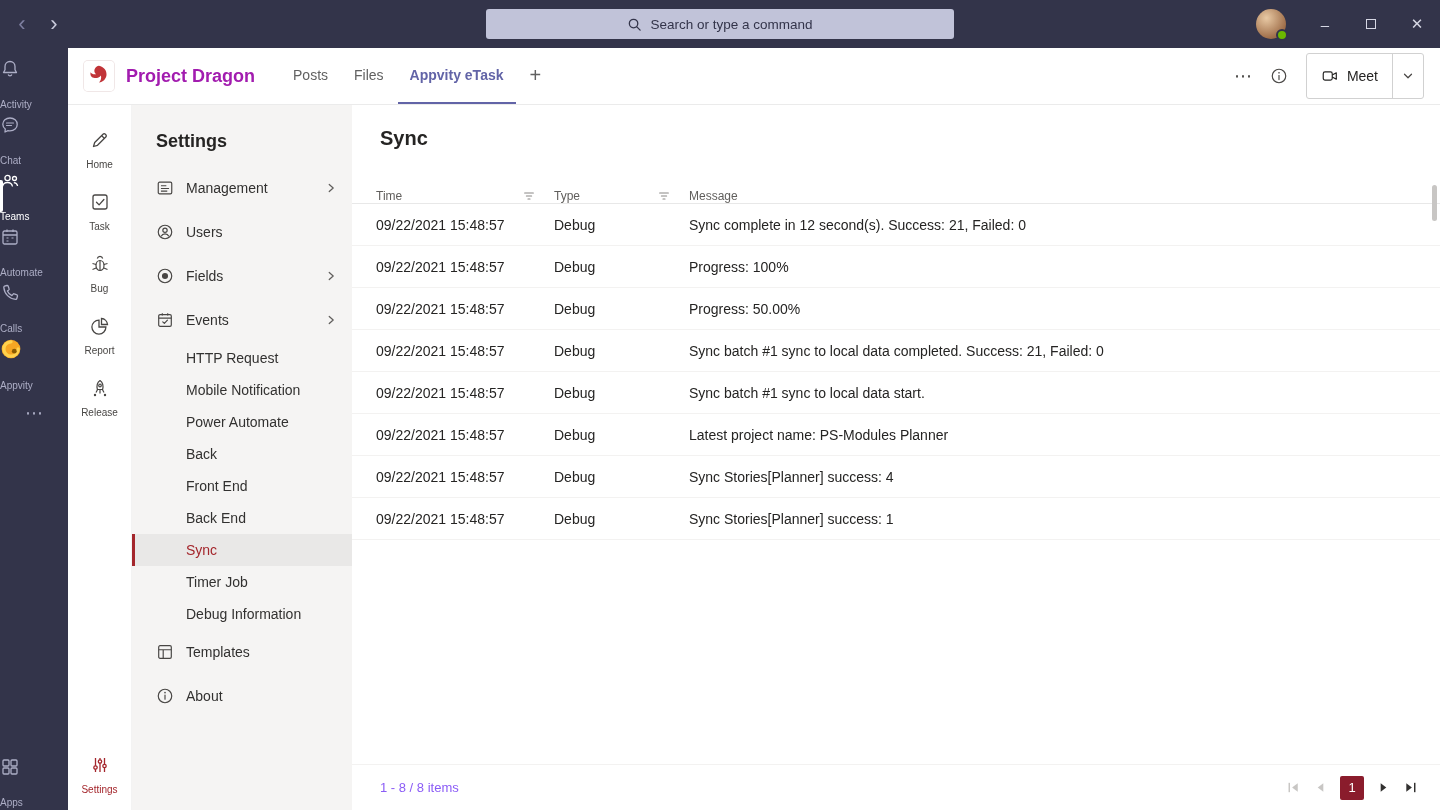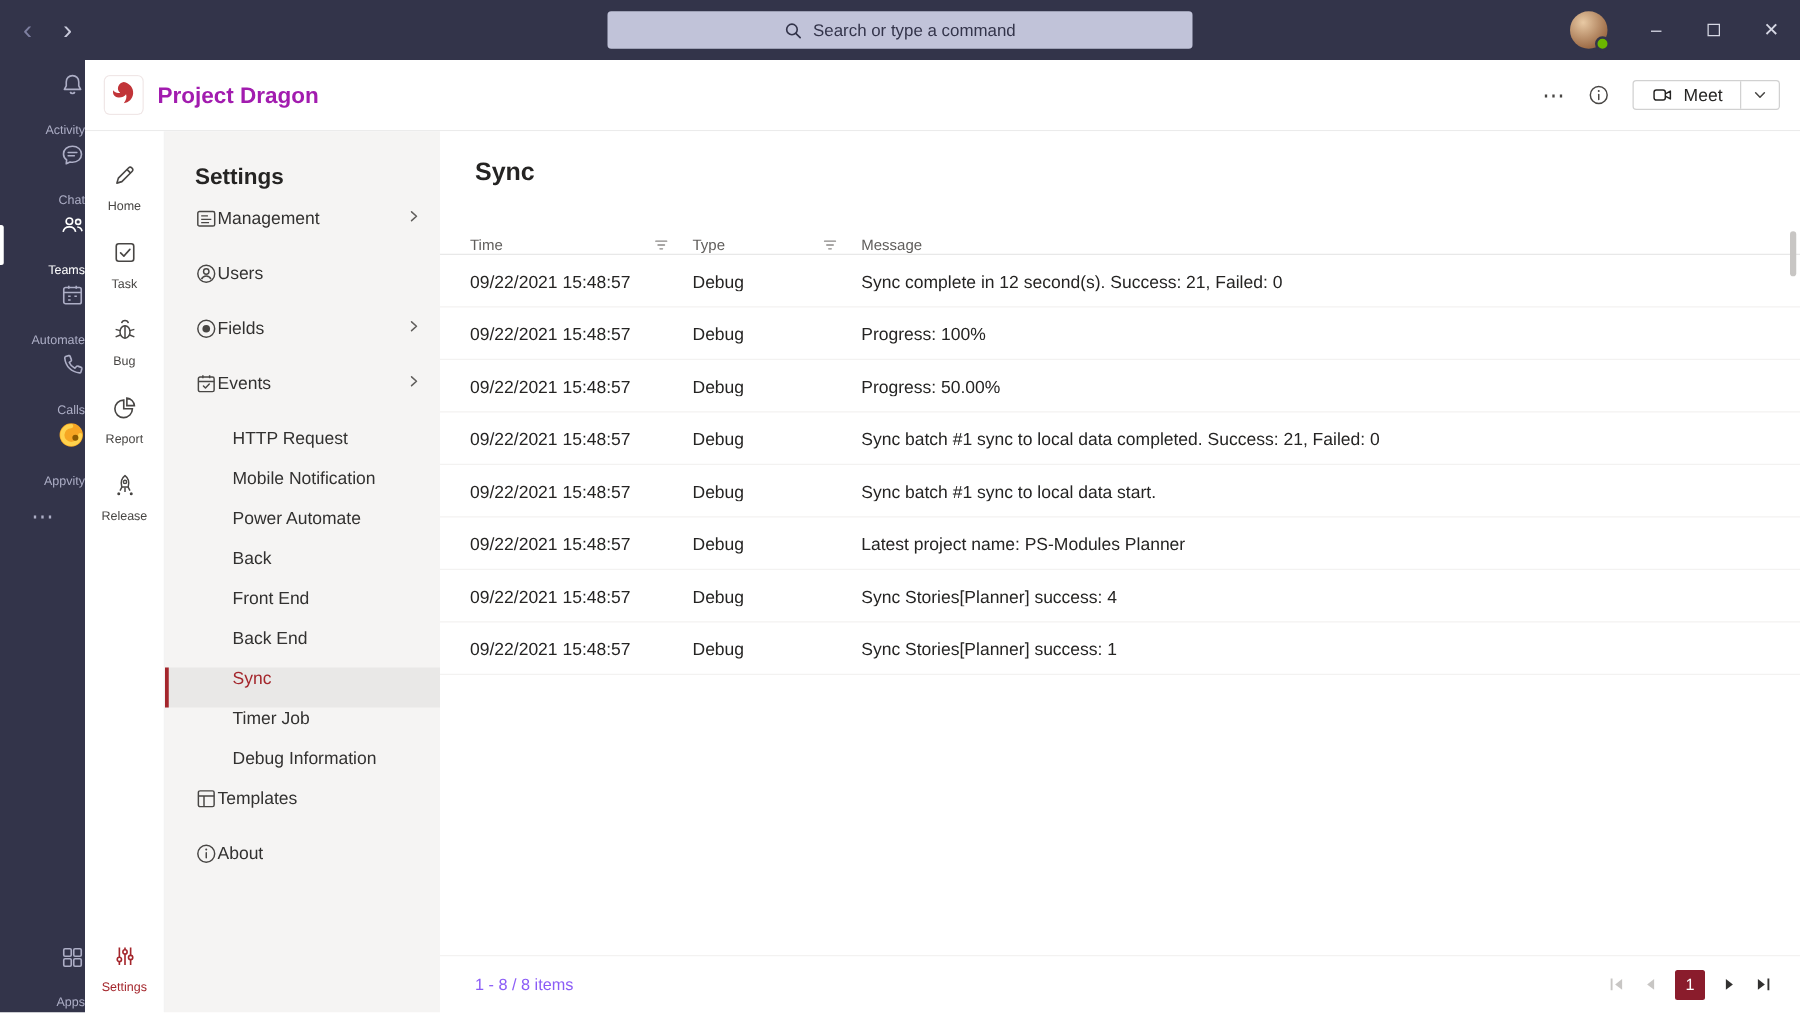--- a/index.html
+++ b/index.html
@@ -20,58 +20,58 @@
   .presence{position:absolute;right:-2px;bottom:-2px;width:12px;height:12px;border-radius:50%;background:#6bb700;border:2px solid #33344a}
   .winbtns{display:flex}
   .winbtn{width:46px;height:48px;display:flex;align-items:center;justify-content:center;color:#d6d7e4;font-size:15px;cursor:pointer}
   .maxbox{width:10px;height:10px;border:1px solid #d6d7e4;display:block}
 
   
   .body-row{flex:1;display:flex;min-height:0}
 
   
   .rail{width:68px;flex:0 0 68px;background:#33344a;display:flex;flex-direction:column;padding-top:8px}
-  .rail-item{height:56px;display:flex;flex-direction:column;align-items:flex-end;justify-content:center;gap:16px;color:#adaec6;cursor:pointer;position:relative}
+  .rail-item{height:56px;display:flex;flex-direction:column;align-items:flex-start;justify-content:center;gap:16px;color:#adaec6;cursor:pointer;position:relative}
   .rlabel{font-size:10px}
   .rail-item.active{color:#fff}
   .rail-item.active::before{content:"";position:absolute;left:0;top:12px;bottom:12px;width:3px;background:#fff;border-radius:0 2px 2px 0}
   .rail-more{height:42px;display:flex;align-items:center;justify-content:center;color:#adaec6;font-size:18px;cursor:pointer}
   .rail-spacer{flex:1}
 
   .content{flex:1;display:flex;flex-direction:column;min-width:0;background:#fff}
 
   
   .team-header{height:57px;flex:0 0 57px;display:flex;align-items:center;padding:0 16px;border-bottom:1px solid #ebebeb;background:#fff}
   .team-logo{width:30px;height:30px;border-radius:4px;overflow:hidden;display:flex;box-shadow:0 0 0 1px #f0e7e7}
   .team-name{font-size:18px;font-weight:700;color:#a21caf;margin:0 26px 0 12px;white-space:nowrap}
   .tabs{display:flex;height:100%;align-items:stretch;gap:2px}
   .tab{display:flex;align-items:center;padding:0 12px;font-size:14px;color:#616161;cursor:pointer;border-bottom:2px solid transparent}
   .tab.active{color:#6264a7;font-weight:700;border-bottom-color:#6264a7}
   .tab.add{font-size:20px}
   .header-actions{margin-left:auto;display:flex;align-items:center;gap:18px;color:#484644}
   .hicon{cursor:pointer;display:flex;align-items:center;font-size:18px;line-height:1}
-  .meet-group{display:flex;border:1px solid #d1d1d1;border-radius:3px;height:24px;background:#fff}
+  .meet-group{display:flex;border:1px solid #d1d1d1;border-radius:3px;height:46px;background:#fff}
   .meet-btn{display:flex;align-items:center;gap:8px;padding:0 14px;background:none;border:none;border-right:1px solid #d1d1d1;font-size:14px;color:#252423;cursor:pointer;font-family:inherit}
   .meet-dd{width:30px;background:none;border:none;display:flex;align-items:center;justify-content:center;color:#484644;cursor:pointer}
 
   
   .workspace{flex:1;display:flex;min-height:0}
 
   
   .app-sidebar{width:64px;flex:0 0 64px;background:#fff;display:flex;flex-direction:column;padding-top:14px;border-right:1px solid #f3f3f3}
   .as-item{height:62px;display:flex;flex-direction:column;align-items:center;justify-content:center;gap:5px;color:#484644;cursor:pointer}
   .as-item .lbl{font-size:10px}
   .as-spacer{flex:1}
   .as-item.settings{color:#a4262c;margin-bottom:4px}
 
   
   .settings-nav{width:220px;flex:0 0 220px;background:#f5f4f3;padding-top:26px;display:flex;flex-direction:column}
   .settings-nav h2{font-size:18px;font-weight:700;color:#252423;padding:0 24px;margin-bottom:14px}
   .nav-list{flex:1;overflow:hidden}
-  .nav-item{display:flex;height:44px;padding:0 14px 0 24px;color:#323130;font-size:14px;cursor:pointer;gap:0}
+  .nav-item{display:flex;align-items:center;height:44px;padding:0 14px 0 24px;color:#323130;font-size:14px;cursor:pointer;gap:12px}
   .nicon{display:flex;width:18px;color:#484644;flex:0 0 18px}
   .chev{margin-left:auto;color:#605e5c;display:flex}
   .chev.down{color:#a4262c}
   .nav-item.child{height:32px;padding-left:54px}
   .nav-item.child.active{background:#e9e8e7;border-left:3px solid #a4262c;padding-left:51px;color:#a4262c}
 
   
   .main{flex:1;background:#fff;position:relative;display:flex;flex-direction:column;min-width:0}
   .main-title{font-size:20px;font-weight:600;color:#252423;margin:22px 0 0 28px}
   .table{margin-top:18px}
@@ -193,20 +193,26 @@
     <div class="content">
 
       <div class="team-header">
         <span class="team-logo">
           <svg viewBox="0 0 32 32" width="30" height="30">
               <rect width="32" height="32" rx="4" fill="#fff"></rect>
               <path d="M16 5c5 1 8.5 5 8 10-.4 4.4-3.8 7.6-8 8 2-2.4 2.8-5 2-7.6-1.6 2-3.8 3-6.5 2.8C8 17.9 6.3 15.4 7 12c1.5 2 3.6 2.7 6 2-1.8-1.3-2.4-3.1-1.7-5.3C12.4 6.5 14 5.3 16 5z" fill="#C13438"></path>
             </svg>
         </span>
         <h1 class="team-name">Project Dragon</h1>
+        <nav class="tabs">
+          <span class="tab">Posts</span>
+          <span class="tab">Files</span>
+          <span class="tab active">Appvity eTask</span>
+          <span class="tab add">+</span>
+        </nav>
         <div class="header-actions">
           <span class="hicon">⋯</span>
           <span class="hicon">
               <svg viewBox="0 0 20 20" width="18" height="18" fill="none" stroke="currentColor" stroke-width="1.3">
                 <circle cx="10" cy="10" r="7.5"></circle>
                 <path d="M10 9.5V14" stroke-linecap="round"></path>
                 <circle cx="10" cy="6.5" r="0.9" fill="currentColor" stroke="none"></circle>
               </svg>
             </span>
           <div class="meet-group">

